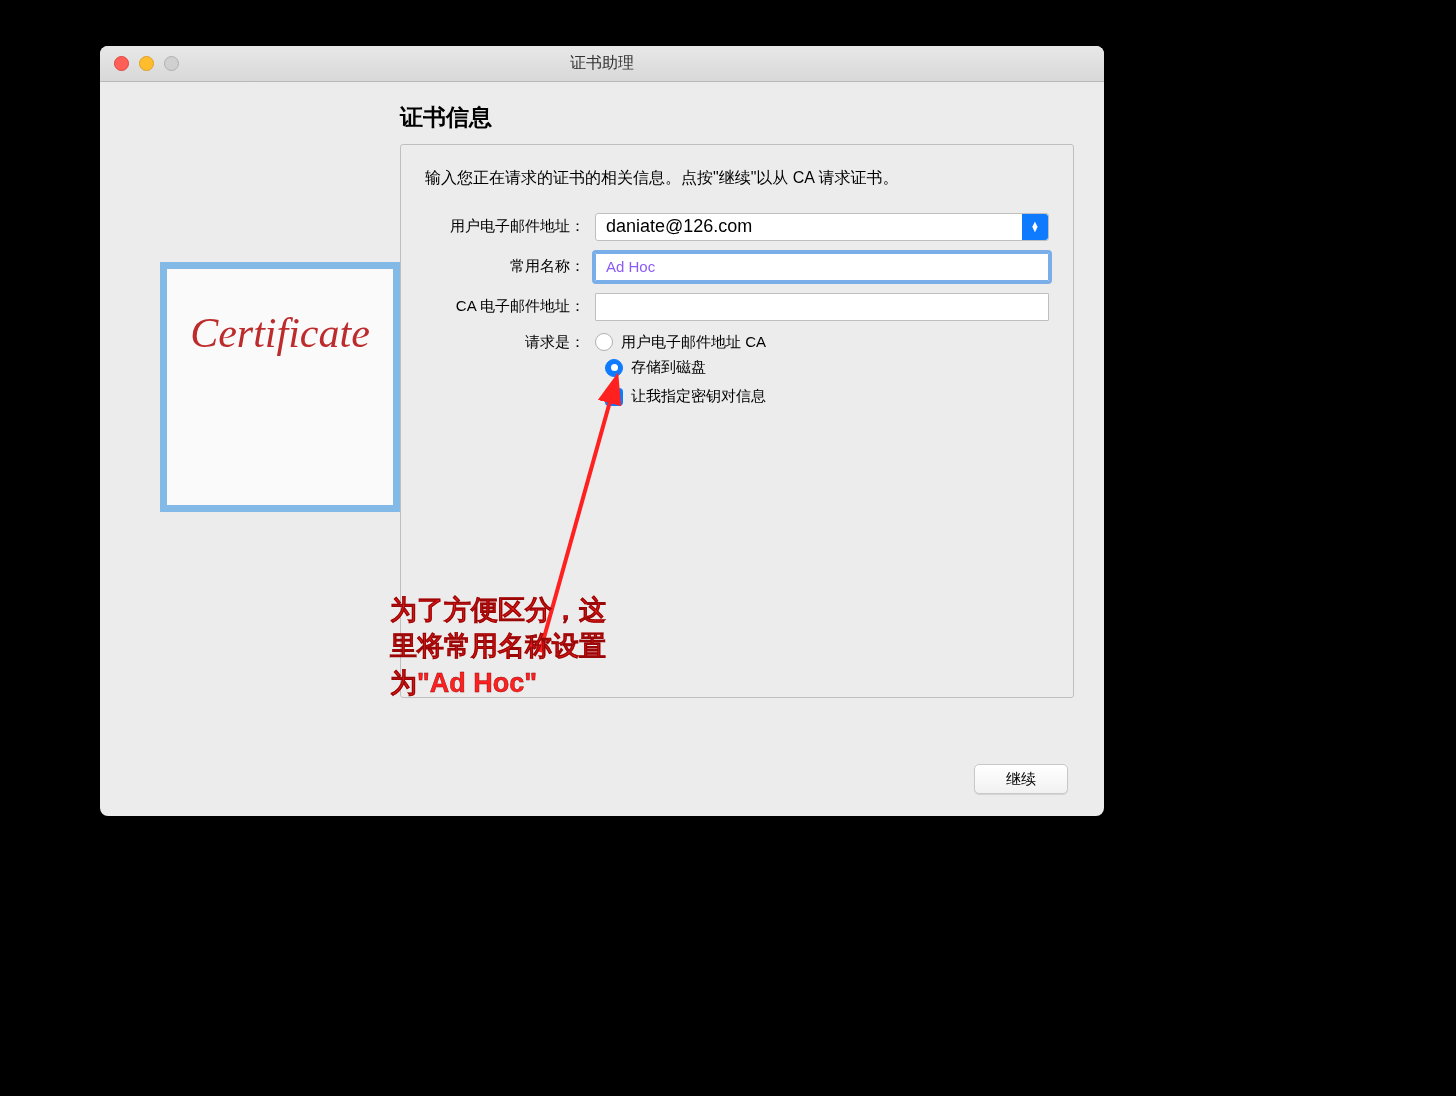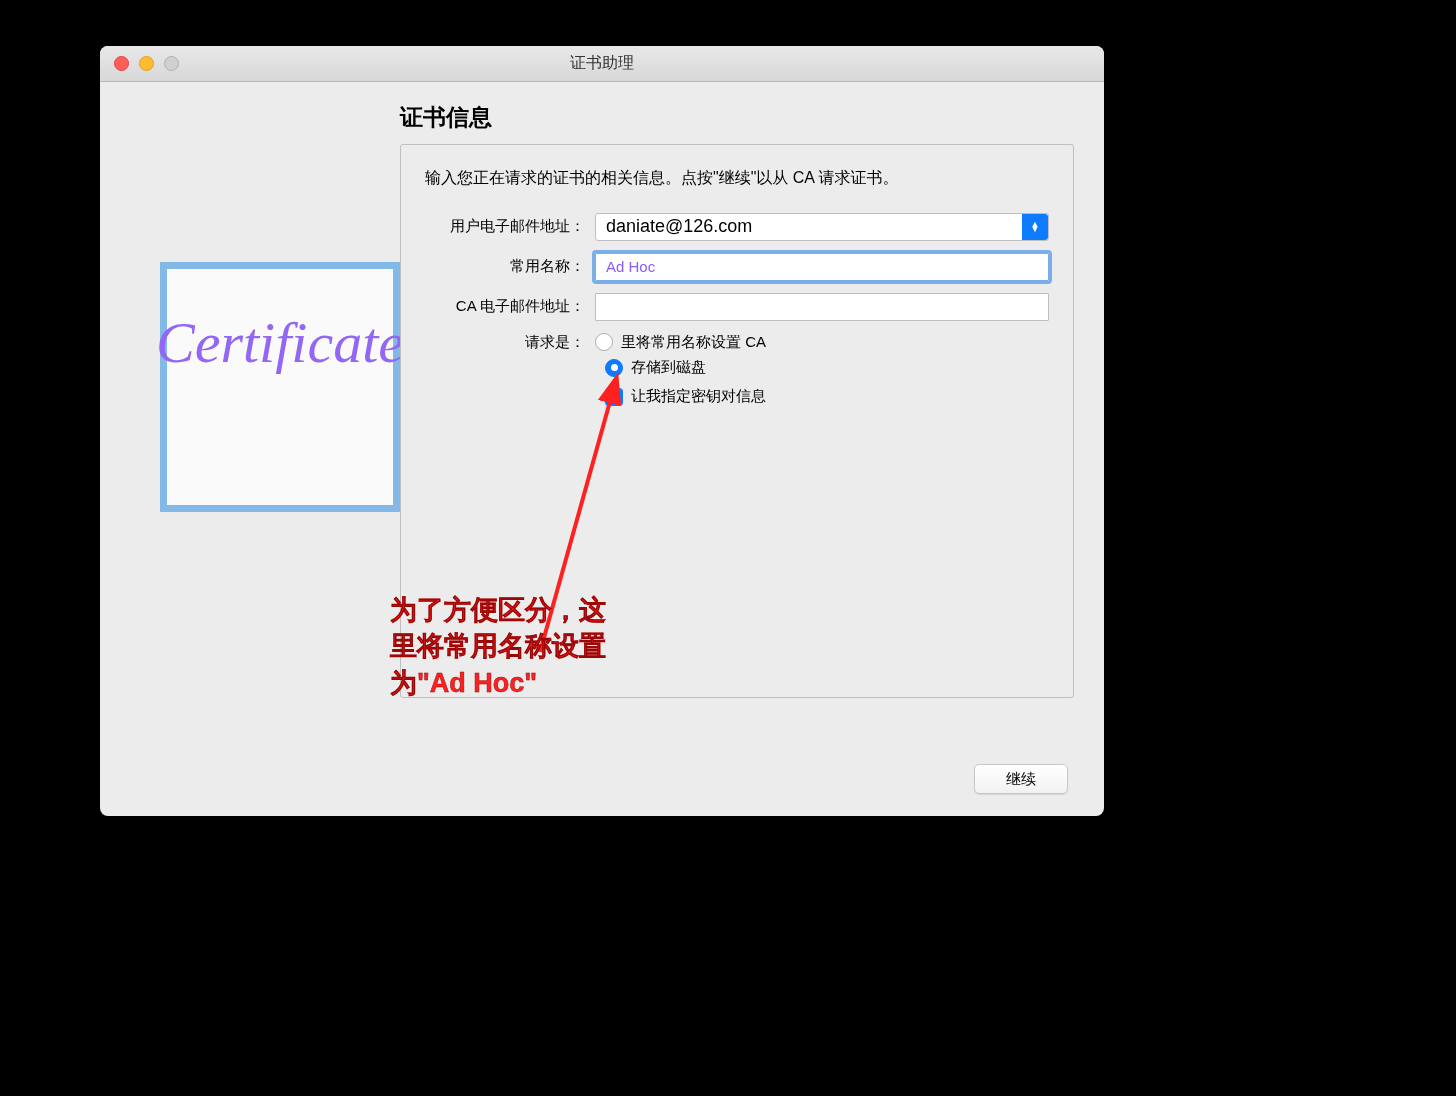--- a/index.html
+++ b/index.html
@@ -79,22 +79,22 @@
       background: #fcfcfc;
       display: flex;
       align-items: flex-start;
       justify-content: center;
       padding-top: 40px;
       position: relative;
       opacity: 0.92;
     }
     .cert-script {
       font-family: "Snell Roundhand", "Brush Script MT", cursive;
-      font-size: 58px;
-      color: #8b5cf6;
+      font-size: 42px;
+      color: #b91c1c;
       font-style: italic;
     }
     .form-panel {
       margin-left: 270px;
       border: 1px solid #bfbfbf;
       border-radius: 3px;
       padding: 20px 24px 18px 24px;
       background: #ececec;
       position: relative;
       z-index: 2;
@@ -291,21 +291,21 @@
 
       <div class="form-row">
         <div class="form-label">CA 电子邮件地址：</div>
         <input class="textfield" value="" style="">
       </div>
 
       <div class="form-row" style="margin-bottom:6px;">
         <div class="form-label">请求是：</div>
         <div style="display:flex;align-items:center;gap:8px;">
           <div class="radio"></div>
-          <span class="option-label">里将常用名称设置 CA</span>
+          <span class="option-label">用户电子邮件地址 CA</span>
         </div>
       </div>
 
       <div class="radio-group">
         <div class="radio checked"></div>
         <span class="option-label">存储到磁盘</span>
       </div>
 
       <div class="check-group">
         <div class="checkbox">✓</div>

